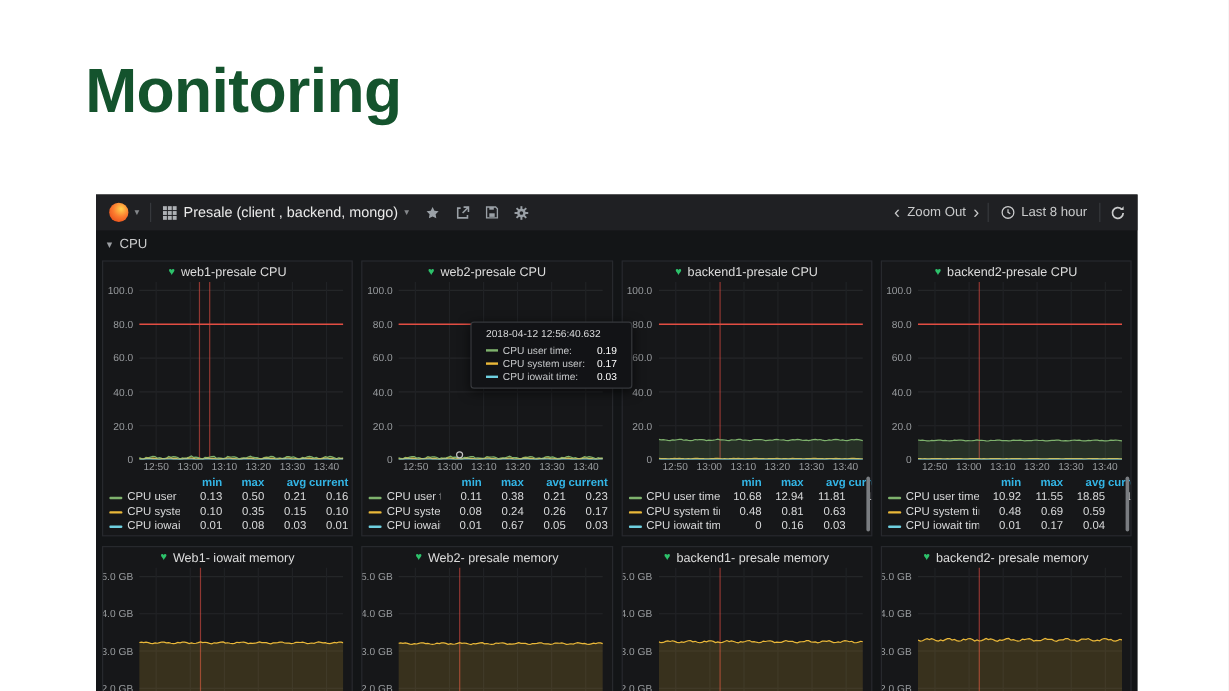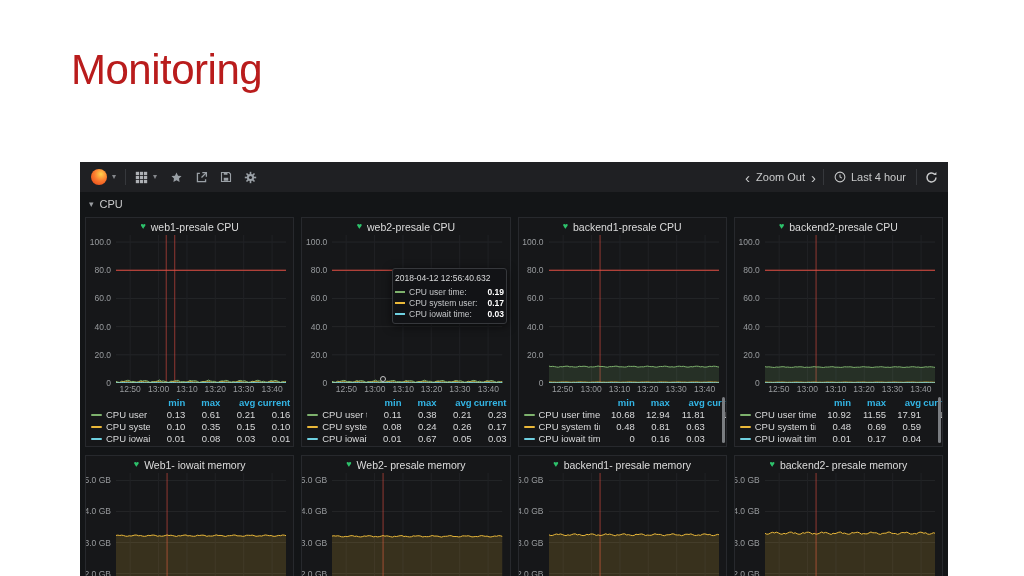--- a/index.html
+++ b/index.html
@@ -1,17 +1,17 @@
 <!DOCTYPE html>
 <html><head>
 <meta charset="utf-8">
 <style>
   *{margin:0;padding:0;box-sizing:border-box}
   html,body{width:1024px;height:576px;background:#ffffff;font-family:"Liberation Sans",sans-serif;overflow:hidden;position:relative}
-  .slide-title{position:absolute;left:71px;top:46px;font-size:42px;font-weight:400;color:#b91c1c;letter-spacing:-.5px}
+  .slide-title{position:absolute;left:71px;top:46px;font-size:52px;font-weight:700;color:#14532d;letter-spacing:-.5px}
 
   .dashboard{position:absolute;left:80px;top:162px;width:868px;height:414px;background:#131517;overflow:hidden;color:#d8d9da}
 
   
   .navbar{height:30px;background:#1f2023;display:flex;align-items:center;padding:0 4px;font-size:12px}
   .nav-item{display:flex;align-items:center;gap:5px;padding:0 7px;height:30px;cursor:pointer;color:#c9cacb}
   .flame{width:16px;height:16px;border-radius:50%;background:radial-gradient(circle at 62% 32%,#ffd24d 0%,#fb7b2f 45%,#e23d12 100%)}
   .caret{font-size:8px;color:#84878b;line-height:1}
   .nav-sep{width:1px;height:16px;background:#36383c;margin:0 2px}
   .dash-title-text{font-size:12px;color:#eaeaea;white-space:nowrap}
@@ -42,26 +42,26 @@
   .legend{padding:1px 3px 10px 5px;font-size:9.5px;line-height:12px}
   .legend-row{display:flex;height:12px;align-items:center}
   .legend-name{flex:1;display:flex;align-items:center;gap:4px;color:#d8d9da;cursor:pointer;white-space:nowrap;overflow:hidden}
   .legend-dash{width:11px;height:2px;flex:none;border-radius:1px}
   .legend-val{width:35px;text-align:right;color:#d8d9da;flex:none}
   .legend-head .legend-val{color:#33b5e5;font-weight:bold;cursor:pointer}
   .clipped .legend{margin-right:-17px}
   .legend-scrollbar{position:absolute;right:1px;bottom:3px;width:3px;height:46px;background:#7a7d81;border-radius:2px;cursor:pointer}
 
   
-  .tooltip{position:absolute;left:312px;top:106px;background:#121316;border:1px solid #36383c;border-radius:3px;padding:4px 2px;font-size:8.5px;z-index:5;box-shadow:0 2px 10px rgba(0,0,0,.6)}
+  .tooltip{position:absolute;left:312px;top:106px;background:#121316;border:1px solid #36383c;border-radius:3px;padding:4px 12px;font-size:8.5px;z-index:5;box-shadow:0 2px 10px rgba(0,0,0,.6)}
   .tooltip-time{color:#d8d9da;margin-bottom:3px;white-space:nowrap}
   .tooltip-row{display:flex;align-items:center;gap:4px;height:11px;white-space:nowrap}
   .tooltip-dash{width:10px;height:2px;flex:none}
   .t-label{color:#c4c6c8;flex:1;padding-right:6px}
-  .t-val{color:#ffffff;font-weight:bold}
+  .t-val{color:#ffffff;font-weight:normal}
 </style>
 </head>
 <body>
 
 <h1 class="slide-title">Monitoring</h1>
 
 <div class="dashboard">
 
   <div class="navbar">
     <div class="nav-item">
@@ -74,20 +74,21 @@
           <rect x="1" y="1" width="4" height="4"></rect>
           <rect x="6" y="1" width="4" height="4"></rect>
           <rect x="11" y="1" width="4" height="4"></rect>
           <rect x="1" y="6" width="4" height="4"></rect>
           <rect x="6" y="6" width="4" height="4"></rect>
           <rect x="11" y="6" width="4" height="4"></rect>
           <rect x="1" y="11" width="4" height="4"></rect>
           <rect x="6" y="11" width="4" height="4"></rect>
           <rect x="11" y="11" width="4" height="4"></rect>
         </svg>
+      <span class="dash-title-text">Presale (client , backend, mongo)</span>
       <span class="caret">▾</span>
     </div>
     <span class="icon-btn">
       <svg width="13" height="13" viewBox="0 0 16 16">
           <path d="M8 1.8l1.9 3.9 4.3.6-3.1 3 .7 4.2L8 11.5l-3.8 2 .7-4.2-3.1-3 4.3-.6z" fill="#9aa0a6"></path>
         </svg>
     </span>
     <span class="icon-btn">
       <svg width="13" height="13" viewBox="0 0 16 16">
           <path d="M6 3H3v10h10v-3" fill="none" stroke="#9aa0a6" stroke-width="1.6"></path>
@@ -117,21 +118,21 @@
     <div class="nav-right">
       <span class="chev">‹</span>
       <span class="zoom-label">Zoom Out</span>
       <span class="chev">›</span>
       <div class="nav-sep"></div>
       <div class="time-item">
         <svg width="12" height="12" viewBox="0 0 16 16">
             <circle cx="8" cy="8" r="6.5" fill="none" stroke="#c9cacb" stroke-width="1.4"></circle>
             <path d="M8 4.5V8l2.5 1.5" fill="none" stroke="#c9cacb" stroke-width="1.4"></path>
           </svg>
-        <span>Last 4 hour</span>
+        <span>Last 8 hour</span>
       </div>
       <div class="nav-sep"></div>
       <span class="icon-btn">
         <svg width="13" height="13" viewBox="0 0 16 16">
             <path d="M13.5 8a5.5 5.5 0 1 1-1.6-3.9" fill="none" stroke="#c9cacb" stroke-width="1.8"></path>
             <path d="M14 1.2v3.6h-3.6z" fill="#c9cacb"></path>
           </svg>
       </span>
     </div>
   </div>
@@ -196,21 +197,21 @@
             <span class="legend-val" style="color: rgb(51, 181, 229);">max</span>
             <span class="legend-val" style="color: rgb(51, 181, 229);">avg</span>
             <span class="legend-val" style="color: rgb(51, 181, 229);">current</span>
           </div>
           <div class="legend-row">
             <span class="legend-name">
               <span class="legend-dash" style="background: rgb(126, 178, 109);"></span>
               <span>CPU user time</span>
             </span>
             <span class="legend-val">0.13</span>
-            <span class="legend-val">0.61</span>
+            <span class="legend-val">0.50</span>
             <span class="legend-val">0.21</span>
             <span class="legend-val">0.16</span>
           </div>
           <div class="legend-row">
             <span class="legend-name">
               <span class="legend-dash" style="background: rgb(234, 184, 57);"></span>
               <span>CPU system time</span>
             </span>
             <span class="legend-val">0.10</span>
             <span class="legend-val">0.35</span>
@@ -456,21 +457,21 @@
             <span class="legend-val" style="color: rgb(51, 181, 229);">avg</span>
             <span class="legend-val" style="color: rgb(51, 181, 229);">current</span>
           </div>
           <div class="legend-row">
             <span class="legend-name">
               <span class="legend-dash" style="background: rgb(126, 178, 109);"></span>
               <span>CPU user time</span>
             </span>
             <span class="legend-val">10.92</span>
             <span class="legend-val">11.55</span>
-            <span class="legend-val">17.91</span>
+            <span class="legend-val">18.85</span>
             <span class="legend-val">11.2</span>
           </div>
           <div class="legend-row">
             <span class="legend-name">
               <span class="legend-dash" style="background: rgb(234, 184, 57);"></span>
               <span>CPU system time</span>
             </span>
             <span class="legend-val">0.48</span>
             <span class="legend-val">0.69</span>
             <span class="legend-val">0.59</span>

